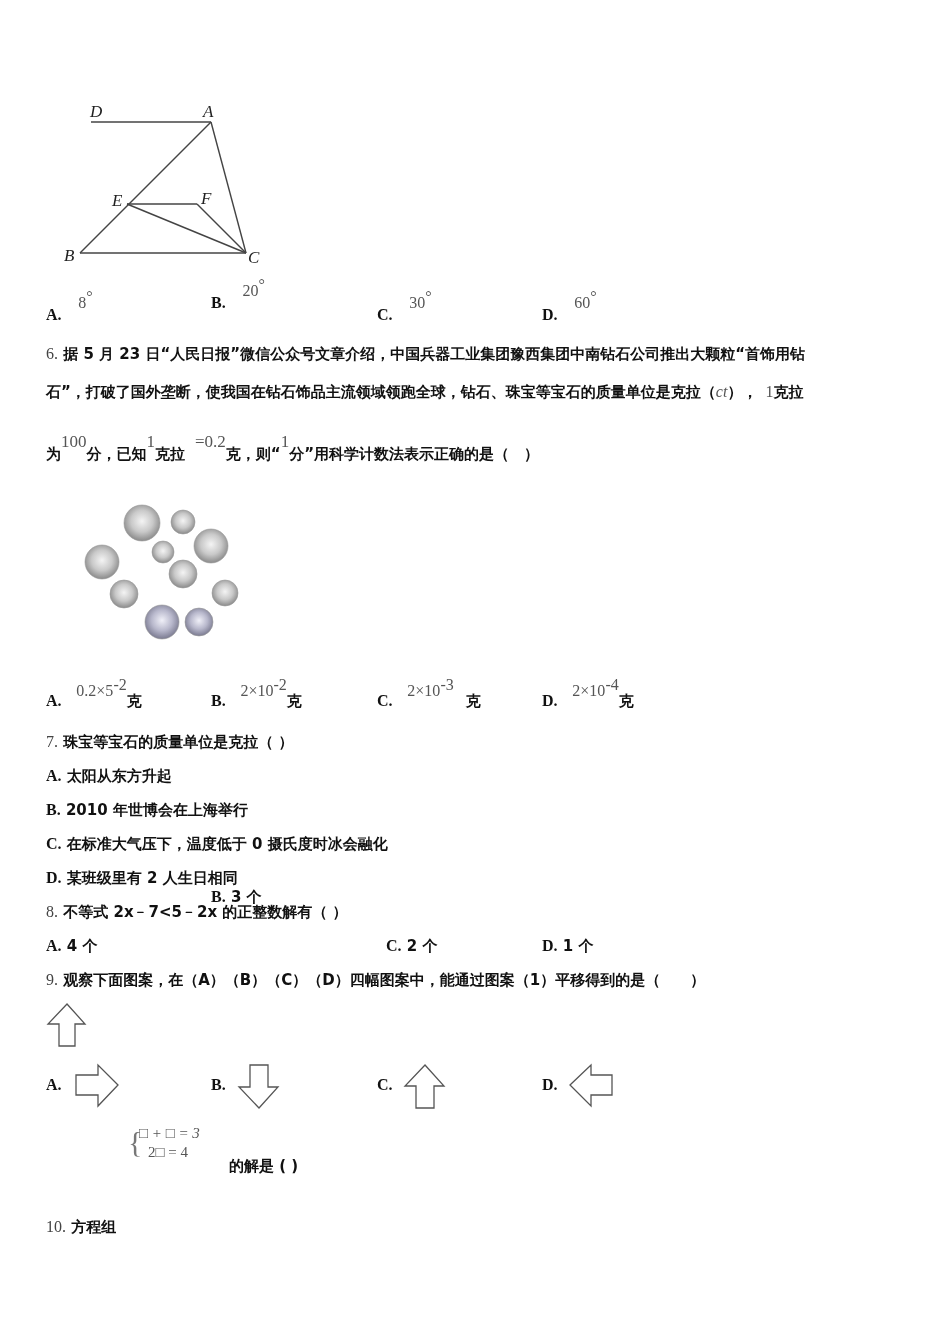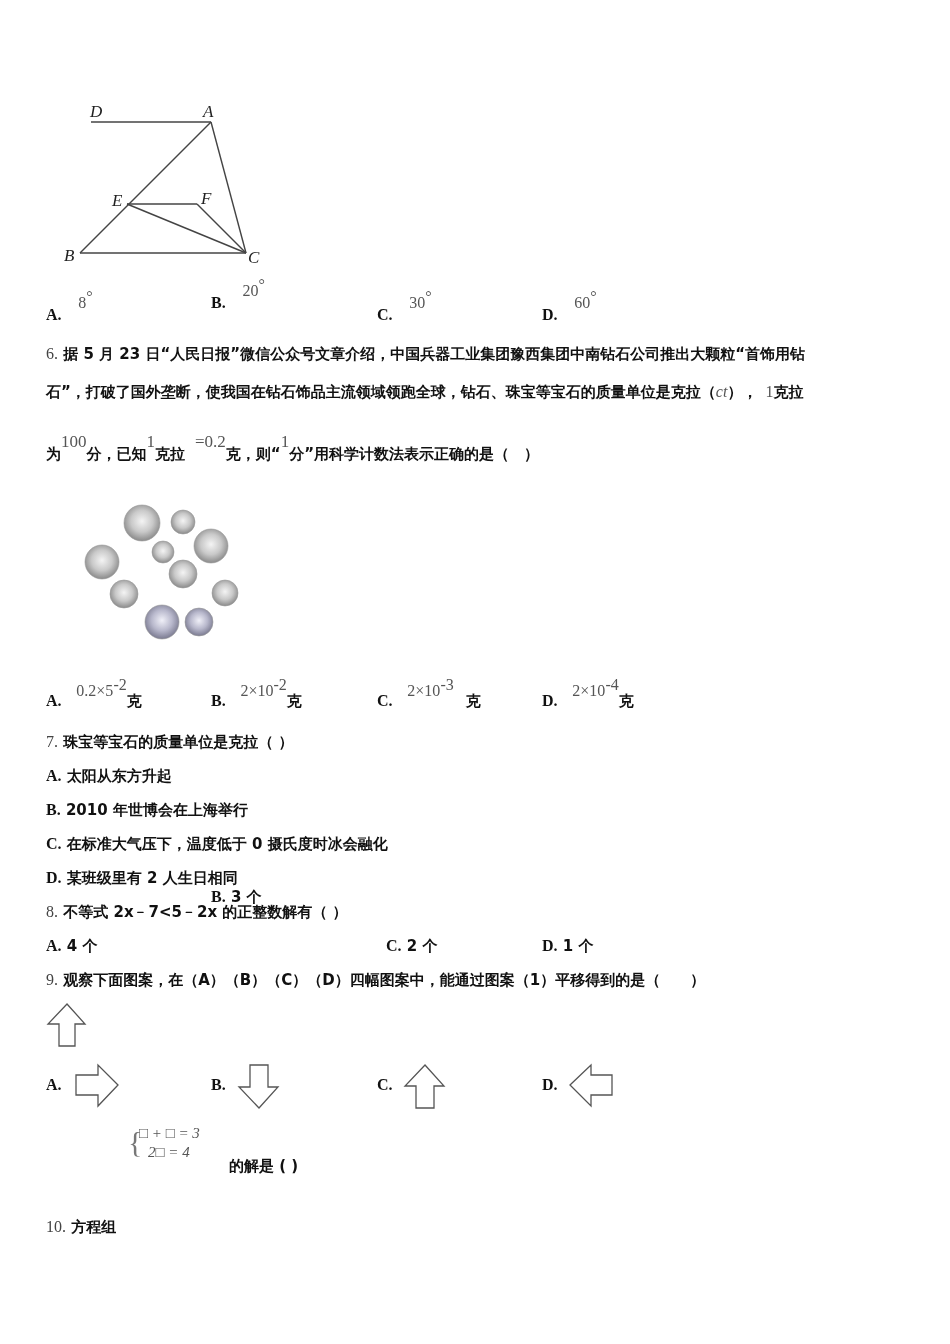--- a/index.html
+++ b/index.html
@@ -202,17 +202,17 @@
   </svg>
 </div>
 
 <div class="abs line" style="left:46px;top:1200px;margin-top:18px;">
   <span class="qnum">10.</span>
   <span>方程组</span>
 </div>
 <div class="abs" style="left:128px;top:1124px;">
   <span style="position:absolute;left:0;top:0;font-size:30px;color:#777;font-family:'Liberation Serif',serif;line-height:36px;">{</span>
   <div class="math" style="position:absolute;left:11px;top:1px;font-style:italic;font-size:15px;white-space:nowrap;">□ + □ = 3</div>
-  <div class="math" style="position:absolute;left:20px;top:20px;font-style:italic;font-size:15px;white-space:nowrap;">2□ = 4</div>
+  <div class="math" style="position:absolute;left:20px;top:20px;font-size:15px;white-space:nowrap;">2□ = 4</div>
 </div>
 <div class="abs line" style="left:217px;top:1157px;margin-left:12px;">
   <span>的解是 ( )</span>
 </div>
 
 </body></html>

